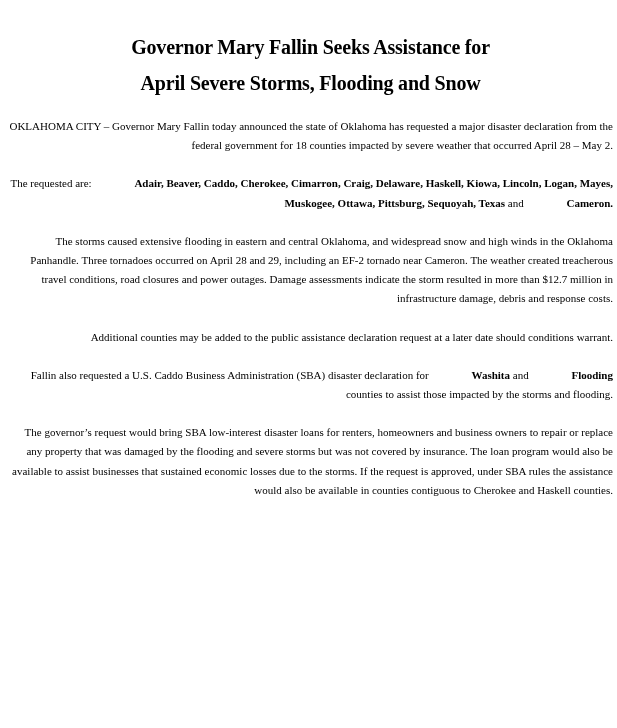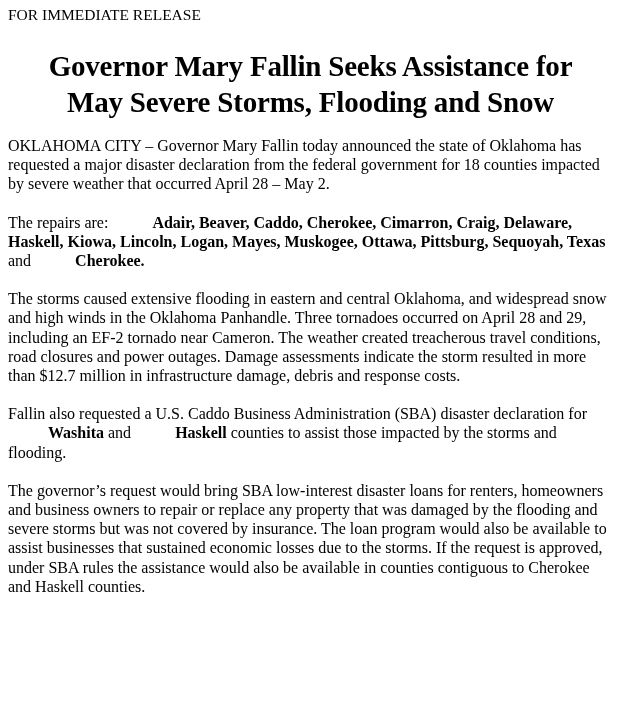--- a/index.html
+++ b/index.html
@@ -21,48 +21,49 @@
       top: 5px;
       width: 605px;
     }
     .header-line {
       font-size: 15.5px;
       line-height: 19px;
       margin: 0;
     }
     .title {
       font-weight: bold;
-      font-size: 29px;
+      font-size: 20px;
       line-height: 36px;
       text-align: center;
       margin: 24px 0 16px 0;
       letter-spacing: -0.2px;
     }
     .para {
-      font-size: 16px;
+      font-size: 11px;
       line-height: 19.2px;
       margin: 0 0 19px 0;
+      text-align: right;
     }
     .para b { font-weight: bold; margin-left: 40px; }
   </style>
 </head>
 <body>
 
 <div class="page">
-  <p class="header-line">FOR IMMEDIATE RELEASE</p>
 
   <h1 class="title">
     <span>Governor Mary Fallin Seeks Assistance for</span><br>
-    <span>May Severe Storms, Flooding and Snow</span>
+    <span>April Severe Storms, Flooding and Snow</span>
   </h1>
 
   <p class="para">OKLAHOMA CITY – Governor Mary Fallin today announced the state of Oklahoma has requested a major disaster declaration from the federal government for 18 counties impacted by severe weather that occurred April 28 – May 2.</p>
 
 
-  <p class="para"><span>The repairs are: </span><b>Adair, Beaver, Caddo, Cherokee, Cimarron, Craig, Delaware, Haskell, Kiowa, Lincoln, Logan, Mayes, Muskogee, Ottawa, Pittsburg, Sequoyah, Texas</b><span> and </span><b>Cherokee.</b></p>
+  <p class="para"><span>The requested are: </span><b>Adair, Beaver, Caddo, Cherokee, Cimarron, Craig, Delaware, Haskell, Kiowa, Lincoln, Logan, Mayes, Muskogee, Ottawa, Pittsburg, Sequoyah, Texas</b><span> and </span><b>Cameron.</b></p>
 
   <p class="para">The storms caused extensive flooding in eastern and central Oklahoma, and widespread snow and high winds in the Oklahoma Panhandle. Three tornadoes occurred on April 28 and 29, including an EF-2 tornado near Cameron. The weather created treacherous travel conditions, road closures and power outages. Damage assessments indicate the storm resulted in more than $12.7 million in infrastructure damage, debris and response costs.</p>
 
+  <p class="para">Additional counties may be added to the public assistance declaration request at a later date should conditions warrant.</p>
 
-  <p class="para"><span>Fallin also requested a U.S. Caddo Business Administration (SBA) disaster declaration for </span><b>Washita</b><span> and </span><b>Haskell</b><span> counties to assist those impacted by the storms and flooding.</span></p>
+  <p class="para"><span>Fallin also requested a U.S. Caddo Business Administration (SBA) disaster declaration for </span><b>Washita</b><span> and </span><b>Flooding</b><span> counties to assist those impacted by the storms and flooding.</span></p>
 
   <p class="para">The governor’s request would bring SBA low-interest disaster loans for renters, homeowners and business owners to repair or replace any property that was damaged by the flooding and severe storms but was not covered by insurance. The loan program would also be available to assist businesses that sustained economic losses due to the storms. If the request is approved, under SBA rules the assistance would also be available in counties contiguous to Cherokee and Haskell counties.</p>
 </div>
 
 </body></html>

